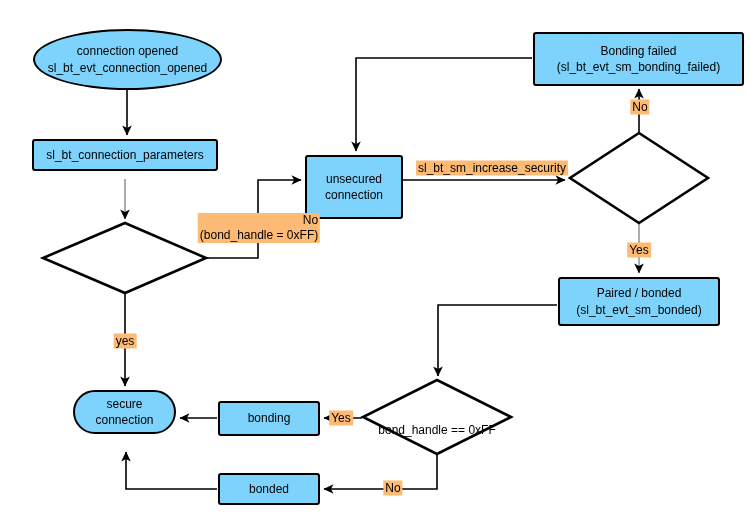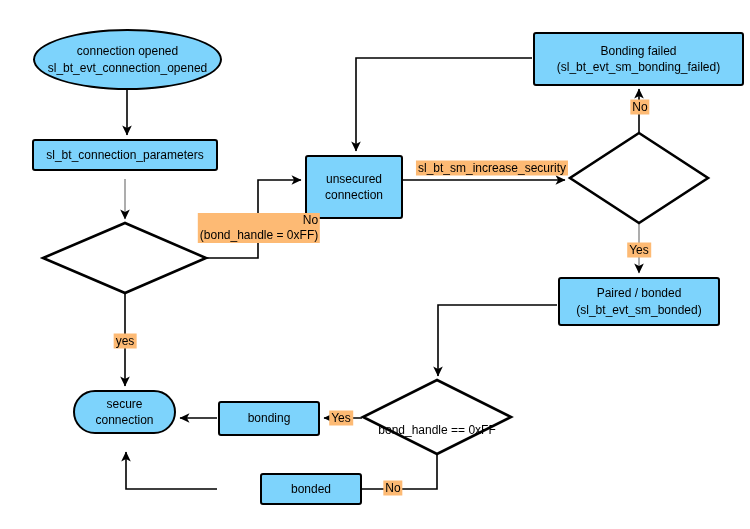--- a/index.html
+++ b/index.html
@@ -85,21 +85,21 @@
 
   <div class="node rounded" style="left:558px; top:277px; width:162px; height:49px;">
     <span>Paired / bonded
 (sl_bt_evt_sm_bonded)</span>
   </div>
 
   <div class="node rounded" style="left:218px; top:401px; width:102px; height:35px;">
     <span>bonding</span>
   </div>
 
-  <div class="node rounded" style="left:218px; top:473px; width:102px; height:32px;margin-left:42px;">
+  <div class="node rounded" style="left:218px; top:473px; width:102px; height:32px;">
     <span>bonded</span>
   </div>
 
   <div class="node stadium" style="left:73px; top:390px; width:103px; height:44px;">
     <span>secure
 connection</span>
   </div>
 
   <div class="dlabel nowrap" style="left:437px; top:403px;margin-top:28px;">bond_handle == 0xFF</div>
 

